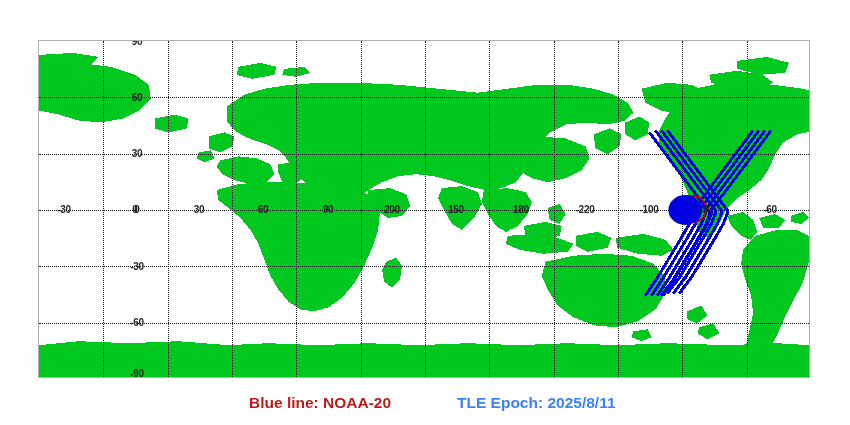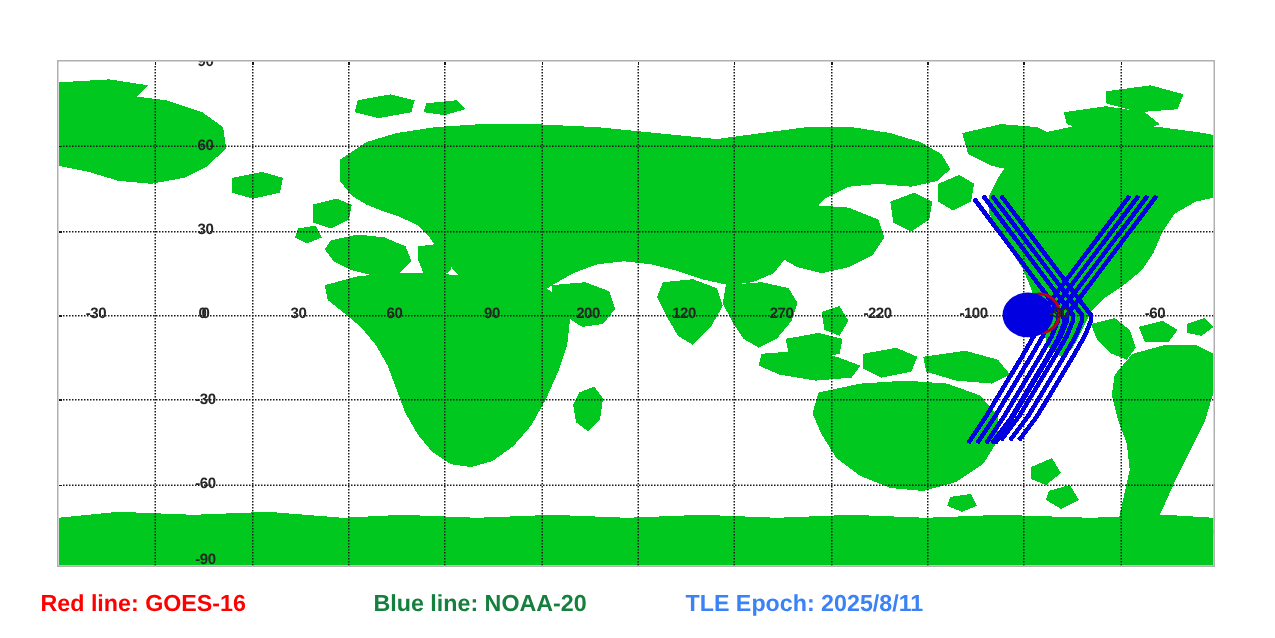--- a/index.html
+++ b/index.html
@@ -29,21 +29,21 @@
 
   
   #satsvg{position:absolute;left:0;top:0;width:100%;height:100%;
           display:block;pointer-events:none;}
 
   
   #legend{position:absolute;left:0;top:392px;width:850px;height:28px;}
   .leg{position:absolute;font-size:15.5px;font-weight:bold;white-space:nowrap;
        font-family:"Liberation Sans",sans-serif;line-height:1;}
   #leg-red{left:27px;top:3px;color:#ff0000;}
-  #leg-blue{left:249px;top:3px;color:#15803d;}
+  #leg-blue{left:249px;top:3px;color:#b91c1c;}
   #leg-epoch{left:457px;top:3px;color:#3b82f6;}
 </style>
 </head>
 <body>
 
 <div id="app">
 
   <div id="plot">
 
     <svg id="mapsvg" viewBox="0 0 772 338" preserveAspectRatio="none">
@@ -175,36 +175,35 @@
 
       <ellipse cx="648" cy="170" rx="17" ry="15" fill="#0000e0" stroke="none"></ellipse>
     </svg>
 
     <span class="tick tick-lon" style="left:25px;top:169px">-30</span>
     <span class="tick tick-lon" style="left:96px;top:169px">0</span>
     <span class="tick tick-lon" style="left:160px;top:169px">30</span>
     <span class="tick tick-lon" style="left:224px;top:169px">60</span>
     <span class="tick tick-lon" style="left:289px;top:169px">90</span>
     <span class="tick tick-lon" style="left:353px;top:169px">200</span>
-    <span class="tick tick-lon" style="left:417px;top:169px">120</span>
-    <span class="tick tick-lon" style="left:482px;top:169px">270</span>
+    <span class="tick tick-lon" style="left:417px;top:169px">150</span>
+    <span class="tick tick-lon" style="left:482px;top:169px">180</span>
     <span class="tick tick-lon" style="left:546px;top:169px">-220</span>
     <span class="tick tick-lon" style="left:610px;top:169px">-100</span>
     <span class="tick tick-lon" style="left:667px;top:169px">-90</span>
     <span class="tick tick-lon" style="left:731px;top:169px">-60</span>
 
     <span class="tick tick-lat" style="left:98px;top:1px">90</span>
     <span class="tick tick-lat" style="left:98px;top:57px">60</span>
     <span class="tick tick-lat" style="left:98px;top:113px">30</span>
     <span class="tick tick-lat" style="left:98px;top:169px">0</span>
     <span class="tick tick-lat" style="left:98px;top:226px">-30</span>
     <span class="tick tick-lat" style="left:98px;top:282px">-60</span>
     <span class="tick tick-lat" style="left:98px;top:333px">-90</span>
 
   </div>
 
   <div id="legend">
-    <span class="leg" id="leg-red">Red line: GOES-16</span>
     <span class="leg" id="leg-blue">Blue line: NOAA-20</span>
     <span class="leg" id="leg-epoch">TLE Epoch: 2025/8/11</span>
   </div>
 
 </div>
 
 </body></html>

